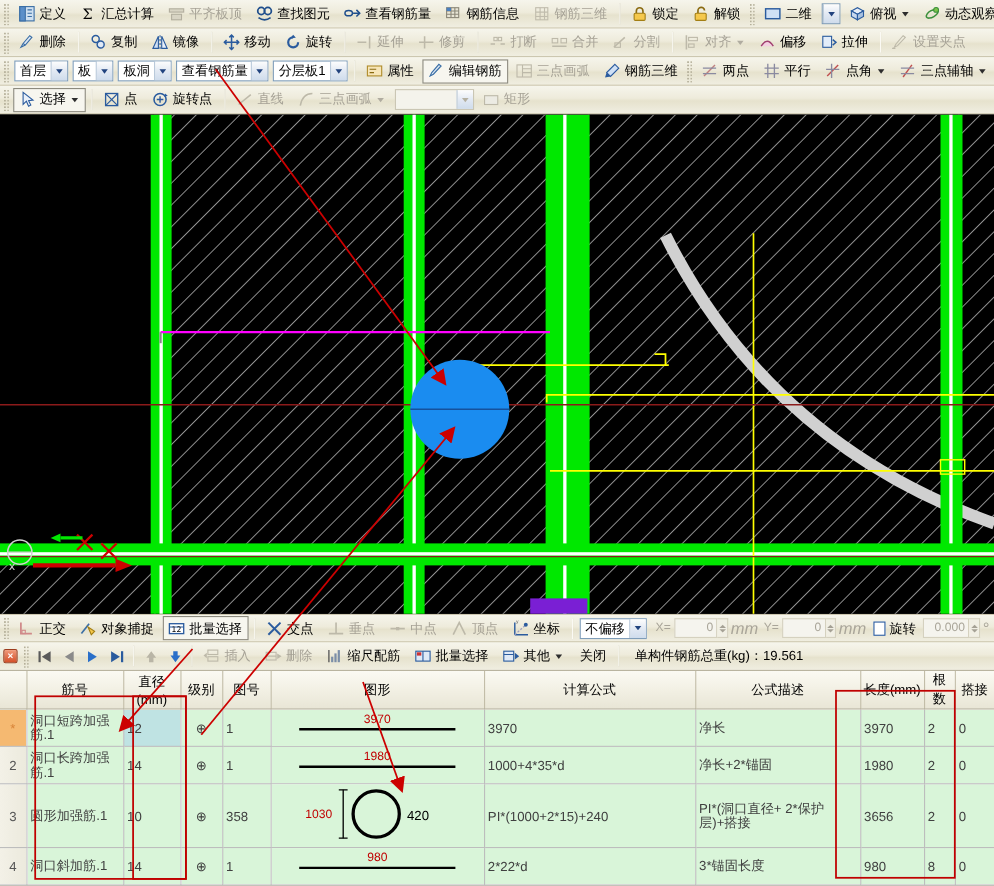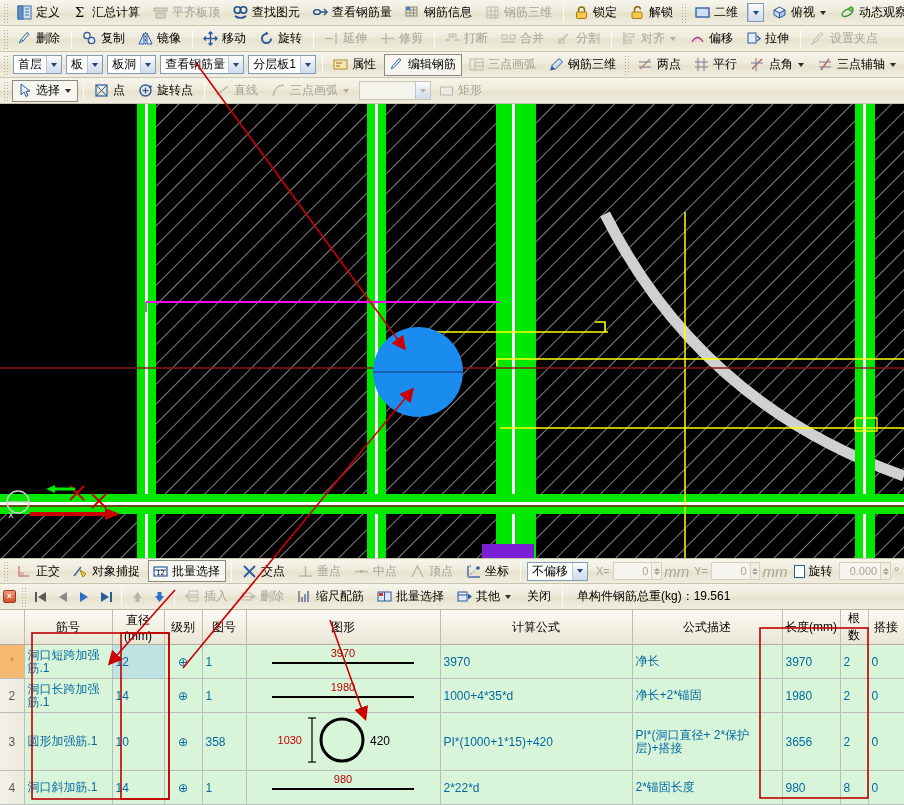--- a/index.html
+++ b/index.html
@@ -125,21 +125,21 @@
   table.grid { border-collapse: collapse; width: 904px; table-layout: fixed; border-radius: 13px; }
   table.grid th {
     background: linear-gradient(to bottom,#fbfaf3 0%, #f2f0e4 50%, #e9e6d6 100%);
     border-right:1px solid #c2bda8; border-bottom:1px solid #b4af9a;
     font-weight: normal; font-size: 12px; height: 22px; color:#000;
     padding: 0 2px;
   }
   table.grid td {
     background: #d9f5d9;
     border-right:1px solid #bdbdbd; border-bottom:1px solid #bdbdbd;
-    font-size: 12px; padding: 1px 3px; vertical-align: middle; color:#0369a1;
+    font-size: 12px; padding: 1px 3px; vertical-align: middle; color:#404040;
     overflow:hidden;
   }
   table.grid td.idx {
     background: linear-gradient(to right,#f3f1e7,#eceadd);
     text-align:center; color:#555;
   }
   tr.selected td.idx { background: #f5b971; }
   tr.selected td.c-dia { background: #bfe3e3; }
   .cellwrap { line-height: 13px; }
   .shapecell { text-align:center; position:relative; height:100%; }
@@ -1068,21 +1068,21 @@
             <svg width="186" height="52" viewBox="0 0 186 52">
               <text x="52" y="30" text-anchor="end" font-size="11" fill="#c00000" font-family="Liberation Sans, sans-serif">1030</text>
               <line x1="62" y1="4" x2="62" y2="48" stroke="#000" stroke-width="1.2"></line>
               <line x1="58" y1="4" x2="66" y2="4" stroke="#000" stroke-width="1.2"></line>
               <line x1="58" y1="48" x2="66" y2="48" stroke="#000" stroke-width="1.2"></line>
               <circle cx="92" cy="26" r="21" fill="none" stroke="#000" stroke-width="3"></circle>
               <path d="M110 15 A21 21 0 0 1 110 37" fill="none" stroke="#000" stroke-width="1.1"></path>
               <text x="120" y="31" font-size="12" fill="#000" font-family="Liberation Sans, sans-serif">420</text>
             </svg>
           </td>
-          <td>PI*(1000+1*15)+420</td>
+          <td>PI*(1000+2*15)+240</td>
           <td>
               <div class="cellwrap">PI*(洞口直径+ 2*保护层)+搭接</div>
             </td>
           <td>3656</td>
           <td>2</td>
           <td>0</td>
         </tr>
 
         <tr style="height:30px">
           <td class="idx">4</td>
@@ -1092,21 +1092,21 @@
           <td>14</td>
           <td style="text-align:center">⊕</td>
           <td>1</td>
           <td class="shapecell">
             <svg width="186" height="28" viewBox="0 0 186 28">
               <text x="93" y="11" text-anchor="middle" font-size="11" fill="#c00000" font-family="Liberation Sans, sans-serif">980</text>
               <line x1="22" y1="17" x2="164" y2="17" stroke="#000" stroke-width="2.2"></line>
             </svg>
           </td>
           <td>2*22*d</td>
-          <td>2*锚固长度</td>
+          <td>3*锚固长度</td>
           <td>980</td>
           <td>8</td>
           <td>0</td>
         </tr>
       </tbody>
     </table>
   </div>
 
   <svg id="overlay">
     <defs>

